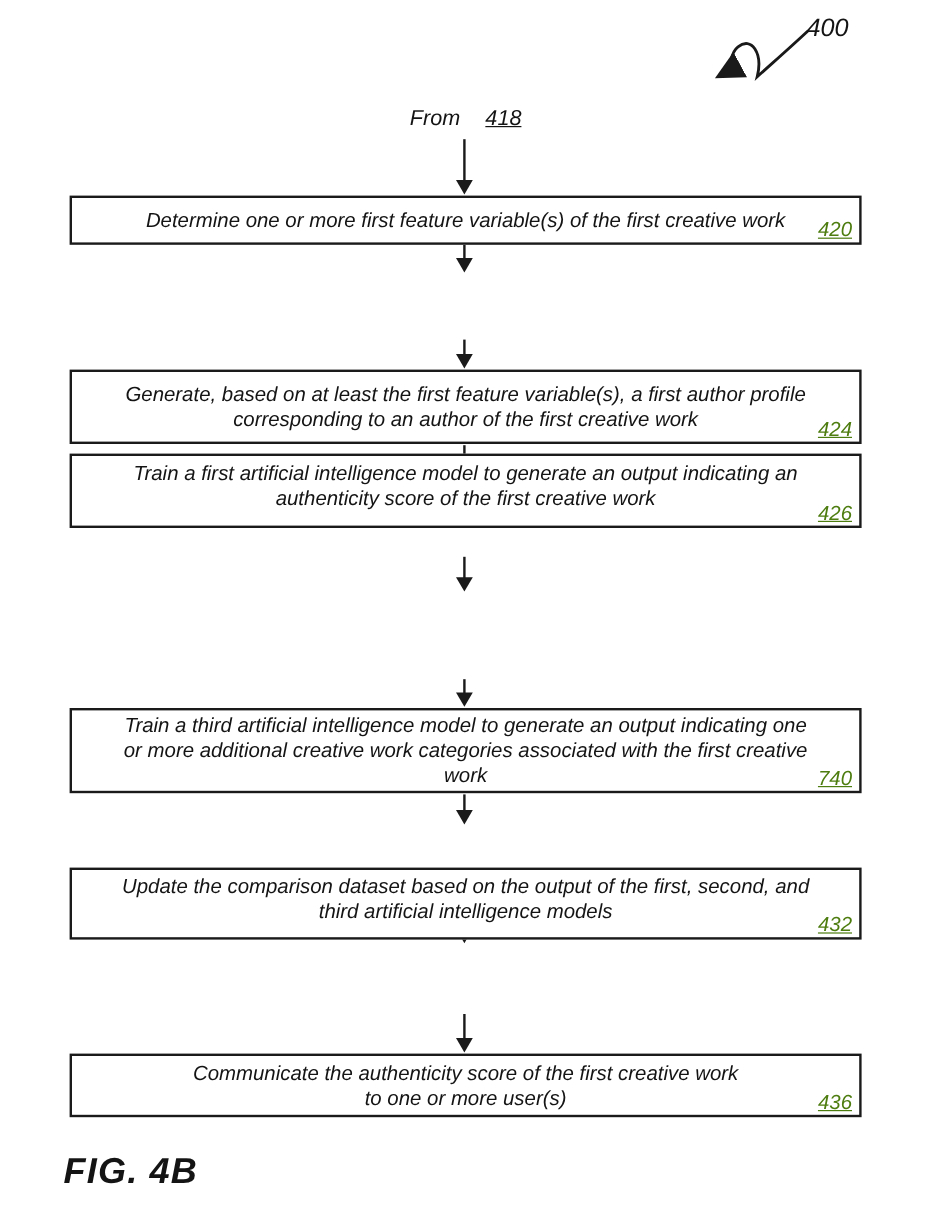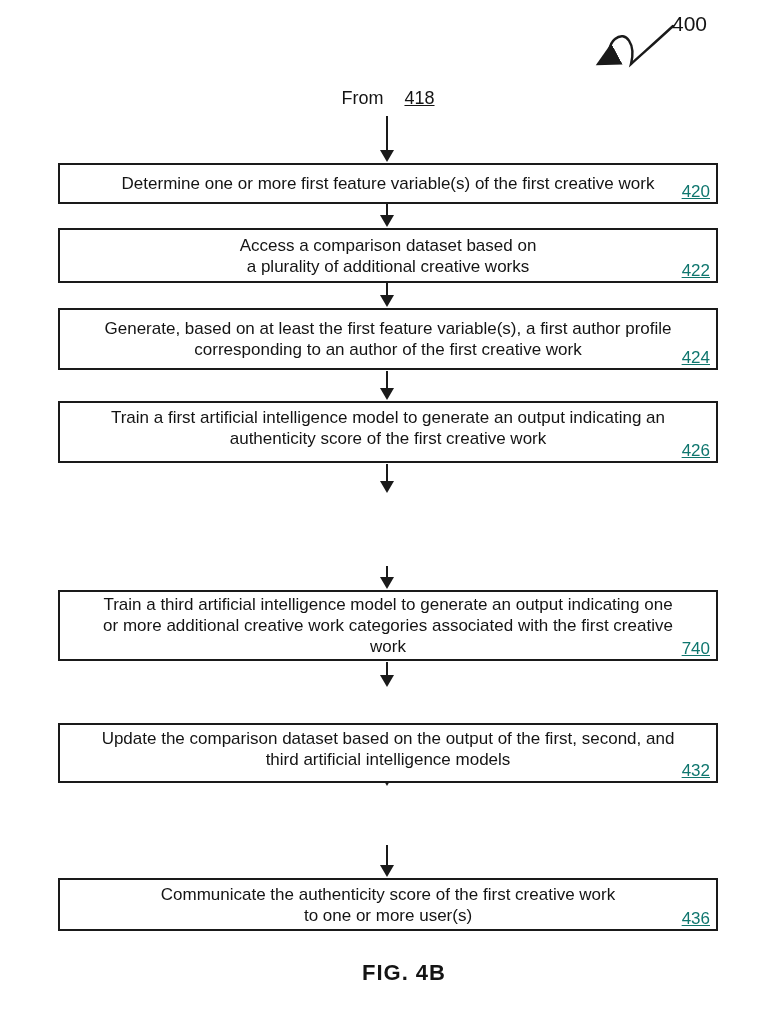--- a/index.html
+++ b/index.html
@@ -3,20 +3,21 @@
 <meta charset="utf-8">
 <style>
   html,body{margin:0;padding:0;background:#fff;}
   .page{
     position:relative;
     width:777px;height:1024px;
     background:#ffffff;
     font-family:"Liberation Sans","DejaVu Sans",sans-serif;
     color:#111;
     overflow:hidden;
+    font-style:italic;
   }
   
   .box{
     position:absolute;
     left:58px;width:660px;
     box-sizing:border-box;
     border:2px solid #1a1a1a;
     background:#fff;
     display:flex;
     align-items:center;
@@ -29,21 +30,21 @@
     line-height:21px;
     white-space:pre-line;
     padding:0 6px;
     color:#141414;
   }
   .box-ref{
     position:absolute;
     right:6px;bottom:0px;
     font-size:17px;
     text-decoration:underline;
-    color:#0f766e;
+    color:#4d7c0f;
   }
   
   .arrow{
     position:absolute;
     left:380px;
     width:14px;
   }
   .arrow::before{
     content:"";
     position:absolute;
@@ -75,23 +76,22 @@
     width:135px;height:72px;
   }
   .fig-pointer-num{
     position:absolute;
     left:672px;top:12px;
     font-size:21px;
     color:#141414;
   }
   .caption{
     position:absolute;
-    left:74px;top:960px;width:660px;
-    text-align:center;
-    font-size:22px;
+    left:53px;top:960px;width:660px;
+    font-size:30px;
     font-weight:bold;
     letter-spacing:1px;
     color:#141414;
   }
 </style>
 </head>
 <body>
 
 <div class="page">
 
@@ -117,33 +117,28 @@
   <div class="arrow" style="top:566px;height:23px"></div>
   <div class="arrow" style="top:662px;height:25px"></div>
   <div class="arrow" style="top:749px;height:37px"></div>
   <div class="arrow" style="top:845px;height:32px"></div>
 
   <div class="box" style="top:163px;height:41px">
     <div class="box-text">Determine one or more first feature variable(s) of the first creative work</div>
     <div class="box-ref">420</div>
   </div>
 
-  <div class="box" style="top:228px;height:55px">
-    <div class="box-text">Access a comparison dataset based on
-a plurality of additional creative works</div>
-    <div class="box-ref">422</div>
-  </div>
 
   <div class="box" style="top:308px;height:62px">
     <div class="box-text">Generate, based on at least the first feature variable(s), a first author profile
 corresponding to an author of the first creative work</div>
     <div class="box-ref">424</div>
   </div>
 
-  <div class="box" style="top:401px;height:62px">
+  <div class="box" style="top:378px;height:62px">
     <div class="box-text" style="padding-bottom:8px">Train a first artificial intelligence model to generate an output indicating an
 authenticity score of the first creative work</div>
     <div class="box-ref">426</div>
   </div>
 
 
   <div class="box" style="top:590px;height:71px">
     <div class="box-text">Train a third artificial intelligence model to generate an output indicating one
 or more additional creative work categories associated with the first creative
 work</div>

